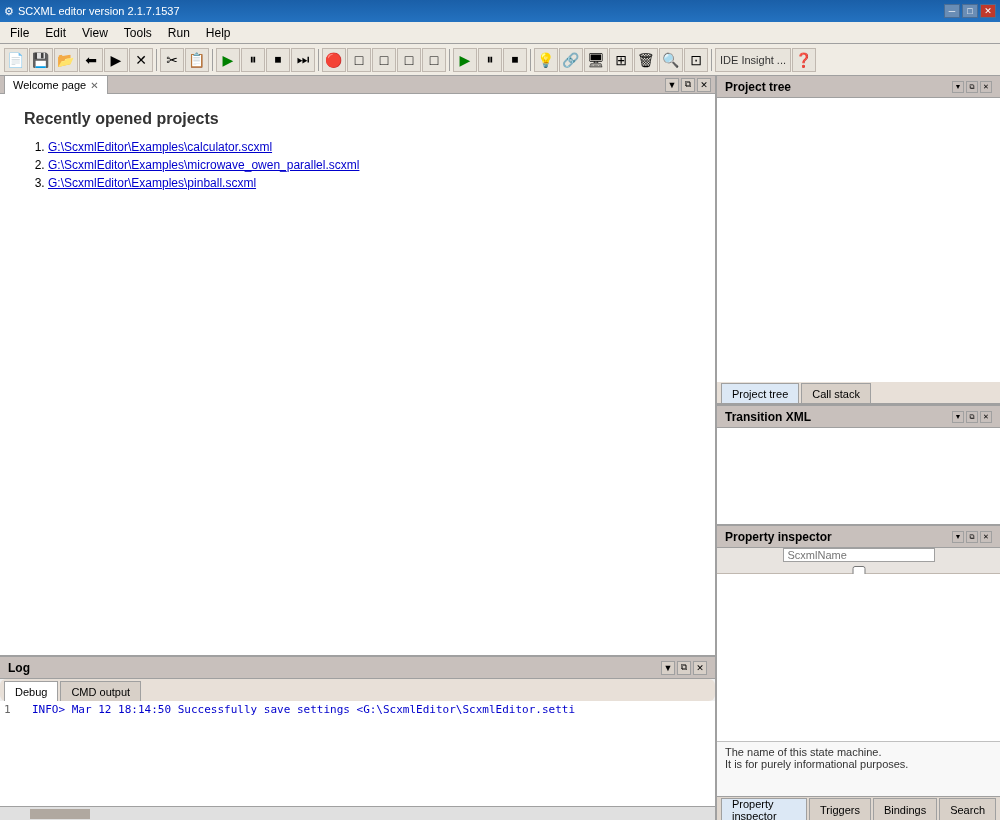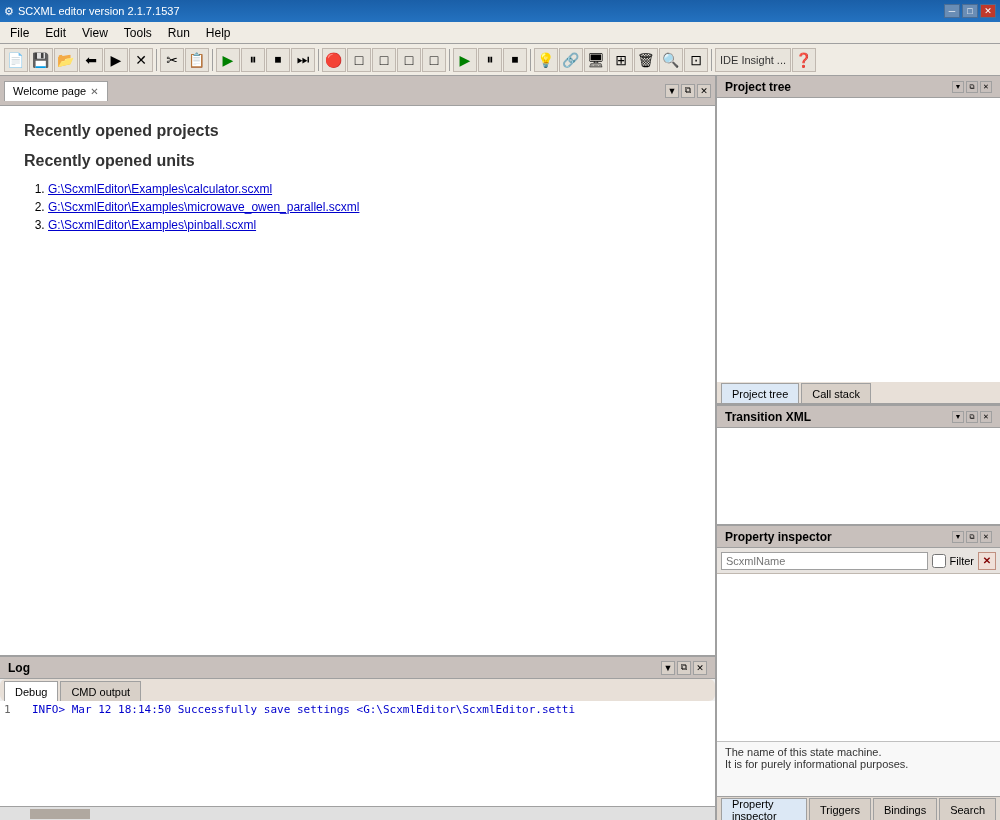--- a/index.html
+++ b/index.html
@@ -104,21 +104,21 @@
     
     #left-panel {
       flex: 1;
       display: flex;
       flex-direction: column;
       min-width: 0;
     }
     
     #welcome-tab-bar {
       background: #c8c0bc;
-      height: 30px;
+      height: 18px;
       display: flex;
       align-items: center;
       border-bottom: 1px solid #a0a0a0;
       padding: 0 4px;
     }
     .tab-active {
       background: white;
       border: 1px solid #a0a0a0;
       border-bottom: none;
       padding: 2px 8px;
@@ -344,20 +344,21 @@
       border-bottom: 1px solid #a0a0a0;
     }
     #property-filter-bar {
       background: #e8e4e0;
       height: 26px;
       display: flex;
       align-items: center;
       padding: 0 4px;
       gap: 4px;
       border-bottom: 1px solid #c0b8b0;
+      flex-direction: column;
     }
     #filter-input {
       flex: 1;
       height: 18px;
       border: 1px solid #a0a0a0;
       padding: 0 4px;
       font-size: 11px;
     }
     .filter-checkbox {
       width: 14px;
@@ -499,21 +500,20 @@
       </div>
       <div class="tab-controls">
         <div class="small-btn">▼</div>
         <div class="small-btn">⧉</div>
         <div class="small-btn">✕</div>
       </div>
     </div>
 
     <div id="welcome-content">
       <h2>Recently opened projects</h2>
-      <h2>Recently opened units</h2>
       <ol>
         <li><a href="#">G:\ScxmlEditor\Examples\calculator.scxml</a></li>
         <li><a href="#">G:\ScxmlEditor\Examples\microwave_owen_parallel.scxml</a></li>
         <li><a href="#">G:\ScxmlEditor\Examples\pinball.scxml</a></li>
       </ol>
     </div>
 
     <div id="log-panel">
       <div id="log-header">
         <span>Log</span>

